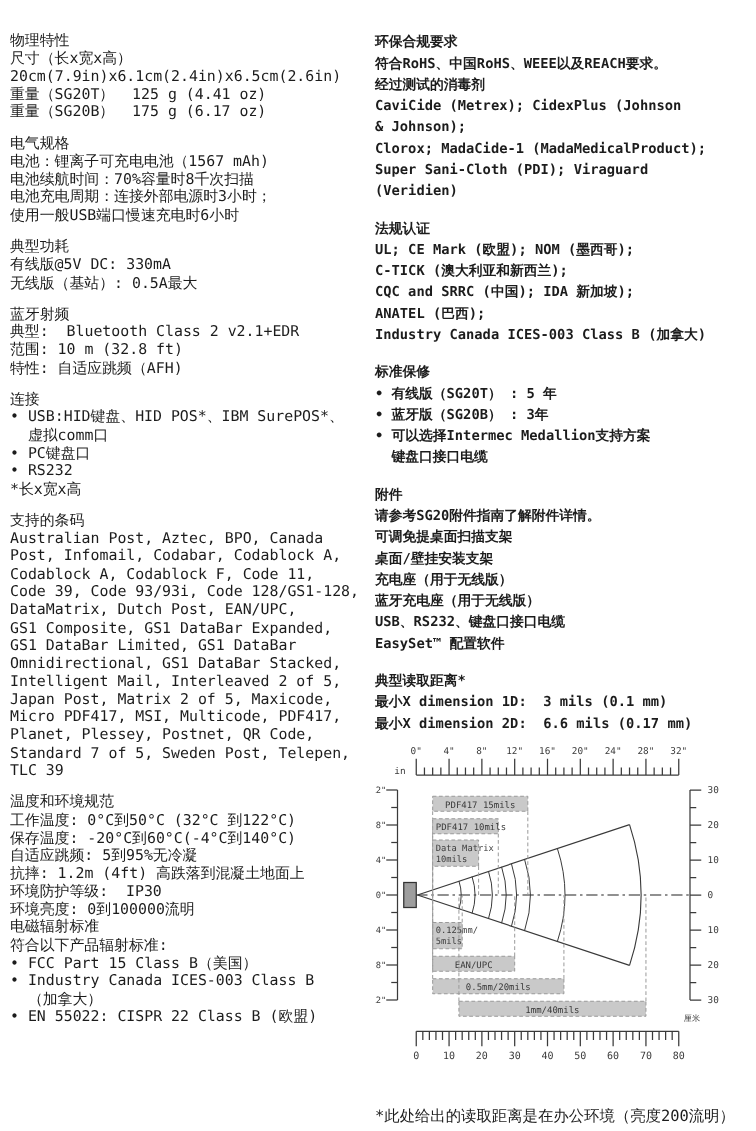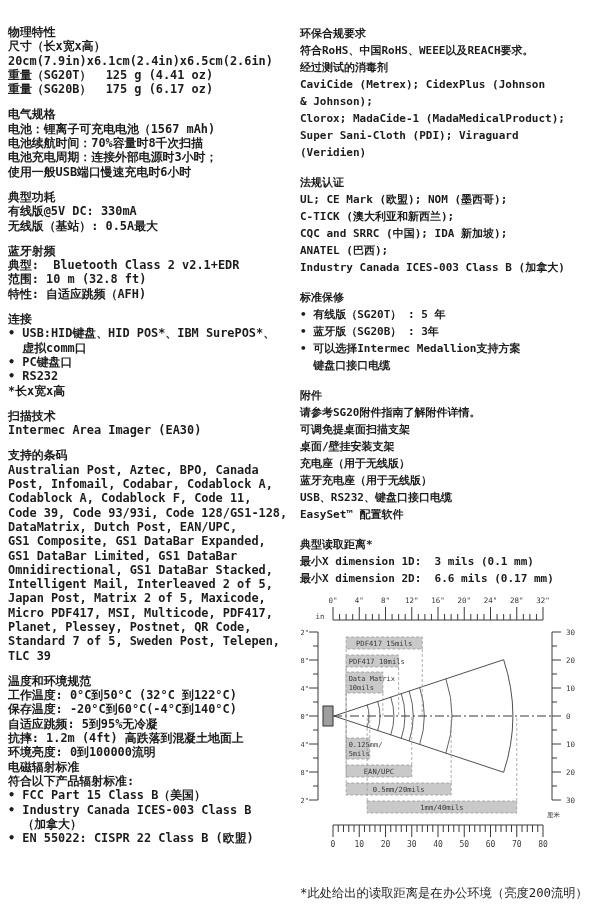--- a/index.html
+++ b/index.html
@@ -4,21 +4,21 @@
 <style>
   html,body{margin:0;padding:0;background:#fff;}
   .page{
     position:relative;width:605px;height:905px;background:#ffffff;overflow:hidden;
     font-family:"DejaVu Sans Mono","Liberation Mono",monospace;
     color:#1c1c1c;
   }
   .col{position:absolute;top:25px;}
   .col-left{left:8px;width:294px;font-size:11.9px;line-height:14.3px;}
   .col-right{left:300px;width:303px;font-size:11px;line-height:17px;font-weight:bold;}
-  .col-left .section{margin-bottom:11px;font-weight:bold;}
+  .col-left .section{margin-bottom:11px;}
   .col-right .section{margin-bottom:13px;}
   .line,.heading{white-space:pre;}
   .chart{position:absolute;left:300px;top:588px;width:305px;height:262px;}
   .chart svg{display:block;}
   .footnote{
     position:absolute;left:300px;top:856px;width:303px;
     font-size:12.3px;line-height:15px;white-space:pre;
   }
 </style>
 </head>
@@ -51,24 +51,20 @@
         <div class="line">范围: 10 m (32.8 ft)</div>
         <div class="line">特性: 自适应跳频（AFH)</div>
       </div>
       <div class="section">
         <div class="heading">连接</div>
         <div class="line">• USB:HID键盘、HID POS*、IBM SurePOS*、</div>
         <div class="line">  虚拟comm口</div>
         <div class="line">• PC键盘口</div>
         <div class="line">• RS232</div>
         <div class="line">*长x宽x高</div>
-      </div>
-      <div class="section">
-        <div class="heading">扫描技术</div>
-        <div class="line">Intermec Area Imager (EA30)</div>
       </div>
       <div class="section">
         <div class="heading">支持的条码</div>
         <div class="line">Australian Post, Aztec, BPO, Canada</div>
         <div class="line">Post, Infomail, Codabar, Codablock A,</div>
         <div class="line">Codablock A, Codablock F, Code 11,</div>
         <div class="line">Code 39, Code 93/93i, Code 128/GS1-128,</div>
         <div class="line">DataMatrix, Dutch Post, EAN/UPC,</div>
         <div class="line">GS1 Composite, GS1 DataBar Expanded,</div>
         <div class="line">GS1 DataBar Limited, GS1 DataBar</div>
@@ -79,20 +75,21 @@
         <div class="line">Planet, Plessey, Postnet, QR Code,</div>
         <div class="line">Standard 7 of 5, Sweden Post, Telepen,</div>
         <div class="line">TLC 39</div>
       </div>
       <div class="section">
         <div class="heading">温度和环境规范</div>
         <div class="line">工作温度: 0°C到50°C (32°C 到122°C)</div>
         <div class="line">保存温度: -20°C到60°C(-4°C到140°C)</div>
         <div class="line">自适应跳频: 5到95%无冷凝</div>
         <div class="line">抗摔: 1.2m (4ft) 高跌落到混凝土地面上</div>
+        <div class="line">环境防护等级:  IP30</div>
         <div class="line">环境亮度: 0到100000流明</div>
         <div class="line">电磁辐射标准</div>
         <div class="line">符合以下产品辐射标准:</div>
         <div class="line">• FCC Part 15 Class B（美国）</div>
         <div class="line">• Industry Canada ICES-003 Class B</div>
         <div class="line">  （加拿大）</div>
         <div class="line">• EN 55022: CISPR 22 Class B (欧盟)</div>
       </div>
     </div>
   <div class="col col-right" id="col-right">

